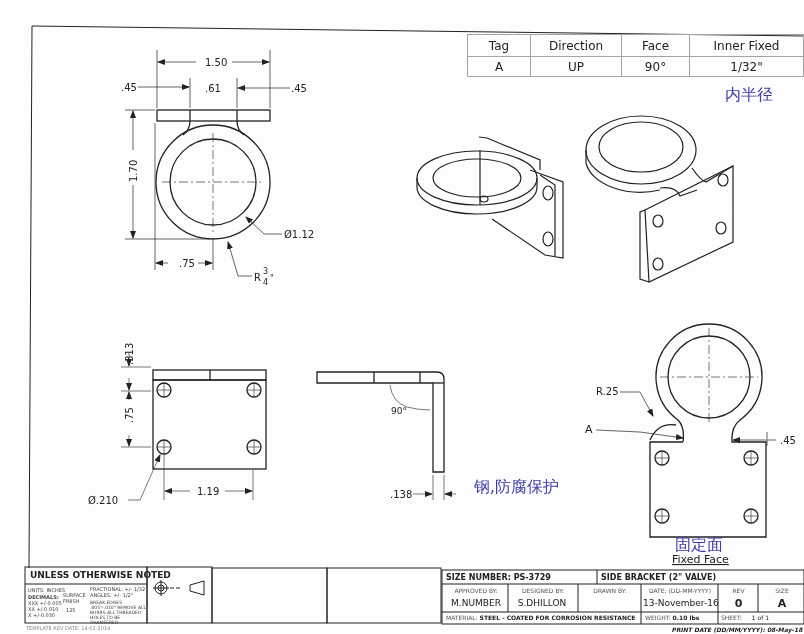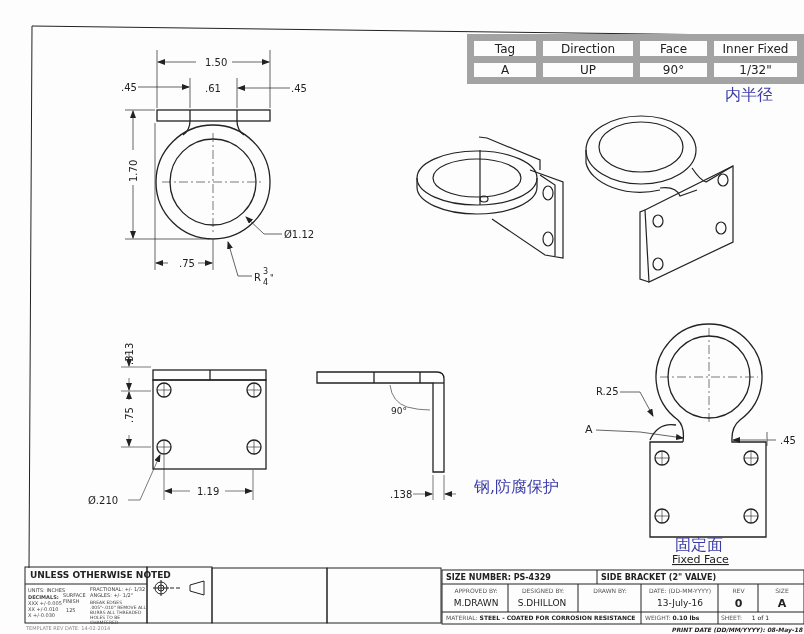--- a/index.html
+++ b/index.html
@@ -3,21 +3,21 @@
 <meta charset="utf-8">
 <style>
   html, body { margin:0; padding:0; background:#f4f4f4; }
   body { width:804px; height:634px; position:relative; overflow:hidden; font-family:"DejaVu Sans", sans-serif; }
   .sheet { position:absolute; left:0; top:0; width:804px; height:634px; background:#fdfdfd; }
   svg.drawing { position:absolute; left:0; top:0; }
   .t { font-family:"DejaVu Sans", sans-serif; fill:#222; }
   .zh { font-family:"DejaVu Serif", serif; fill:#3a3aa8; }
   .txt { position:absolute; font-family:"DejaVu Sans", sans-serif; color:#222; white-space:nowrap; }
   .tbl { position:absolute; border-collapse:collapse; font-family:"DejaVu Sans", sans-serif; color:#222; }
-  .tbl td { border:7px solid #a3a3a3; text-align:center; padding:0; }
+  .tbl td { border:1px solid #a3a3a3; text-align:center; padding:0; }
   .small { font-size:5px; line-height:6px; color:#444; }
 </style>
 </head>
 <body>
 
 <div class="sheet">
 
 <svg class="drawing" width="804" height="634" viewBox="0 0 804 634">
   <defs>
     <marker id="arr" markerWidth="8" markerHeight="6" refX="7" refY="3" orient="auto" markerUnits="userSpaceOnUse">
@@ -253,32 +253,32 @@
 <div class="txt small" style="left:28px; top:612px;">X    +/-0.030</div>
 <div class="txt small" style="left:63px; top:592px; width:22px; white-space:normal;">SURFACE FINISH</div>
 <div class="txt small" style="left:66px; top:607px;">125</div>
 <div class="txt small" style="left:90px; top:586px;">FRACTIONAL: +/- 1/32</div>
 <div class="txt small" style="left:90px; top:592px;">ANGLES: +/- 1/2°</div>
 <div class="txt small" style="left:90px; top:600px; width:56px; white-space:normal; font-size:4.5px; line-height:5px;">BREAK EDGES .005"-.010" REMOVE ALL BURRS ALL THREADED HOLES TO BE CHAMFERED</div>
 <div class="txt small" style="left:26px; top:625px; color:#888;">TEMPLATE REV DATE: 14-02-2014</div>
 
 <div class="txt" style="left:446px; top:573px; font-size:8px; font-weight:bold;">
   <span>SIZE NUMBER:</span>
-  <span>PS-4329</span>
+  <span>PS-3729</span>
 </div>
 <div class="txt" style="left:601px; top:573px; font-size:8px; font-weight:bold;">SIDE BRACKET (2" VALVE)</div>
 
 <div class="txt" style="left:446px; top:587px; width:60px; text-align:center; font-size:6px; color:#555;">APPROVED BY:</div>
-<div class="txt" style="left:446px; top:598px; width:60px; text-align:center; font-size:9px;">M.DRAWN</div>
+<div class="txt" style="left:446px; top:598px; width:60px; text-align:center; font-size:9px;">M.NUMBER</div>
 <div class="txt" style="left:510px; top:587px; width:66px; text-align:center; font-size:6px; color:#555;">DESIGNED BY:</div>
 <div class="txt" style="left:510px; top:598px; width:64px; text-align:center; font-size:9px;">S.DHILLON</div>
 <div class="txt" style="left:580px; top:587px; width:60px; text-align:center; font-size:6px; color:#555;">DRAWN BY:</div>
 <div class="txt" style="left:580px; top:598px; width:60px; text-align:center; font-size:9px;"></div>
 <div class="txt" style="left:643px; top:587px; width:74px; text-align:center; font-size:6px; color:#555;">DATE: (DD-MM-YYYY)</div>
-<div class="txt" style="left:643px; top:598px; width:74px; text-align:center; font-size:9px;">13-July-16</div>
+<div class="txt" style="left:643px; top:598px; width:74px; text-align:center; font-size:9px;">13-November-16</div>
 <div class="txt" style="left:720px; top:587px; width:37px; text-align:center; font-size:6px; color:#555;">REV</div>
 <div class="txt" style="left:720px; top:597px; width:37px; text-align:center; font-size:11px; font-weight:bold;">0</div>
 <div class="txt" style="left:760px; top:587px; width:44px; text-align:center; font-size:6px; color:#555;">SIZE</div>
 <div class="txt" style="left:760px; top:597px; width:44px; text-align:center; font-size:11px; font-weight:bold;">A</div>
 
 <div class="txt" style="left:446px; top:614px; font-size:6px;">
   <span style="color:#555;">MATERIAL:</span>
   <span style="font-weight:bold;">STEEL - COATED FOR CORROSION RESISTANCE</span>
 </div>
 <div class="txt" style="left:645px; top:614px; font-size:6px;">

